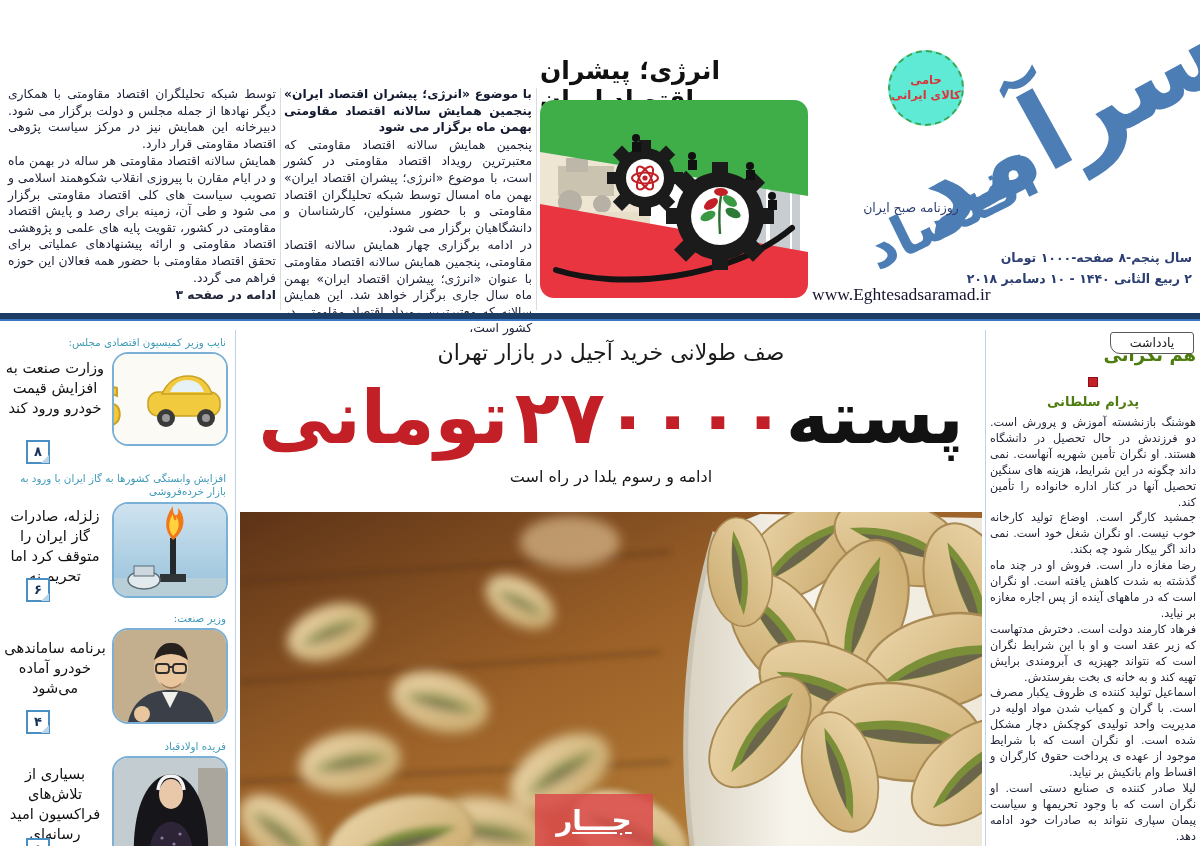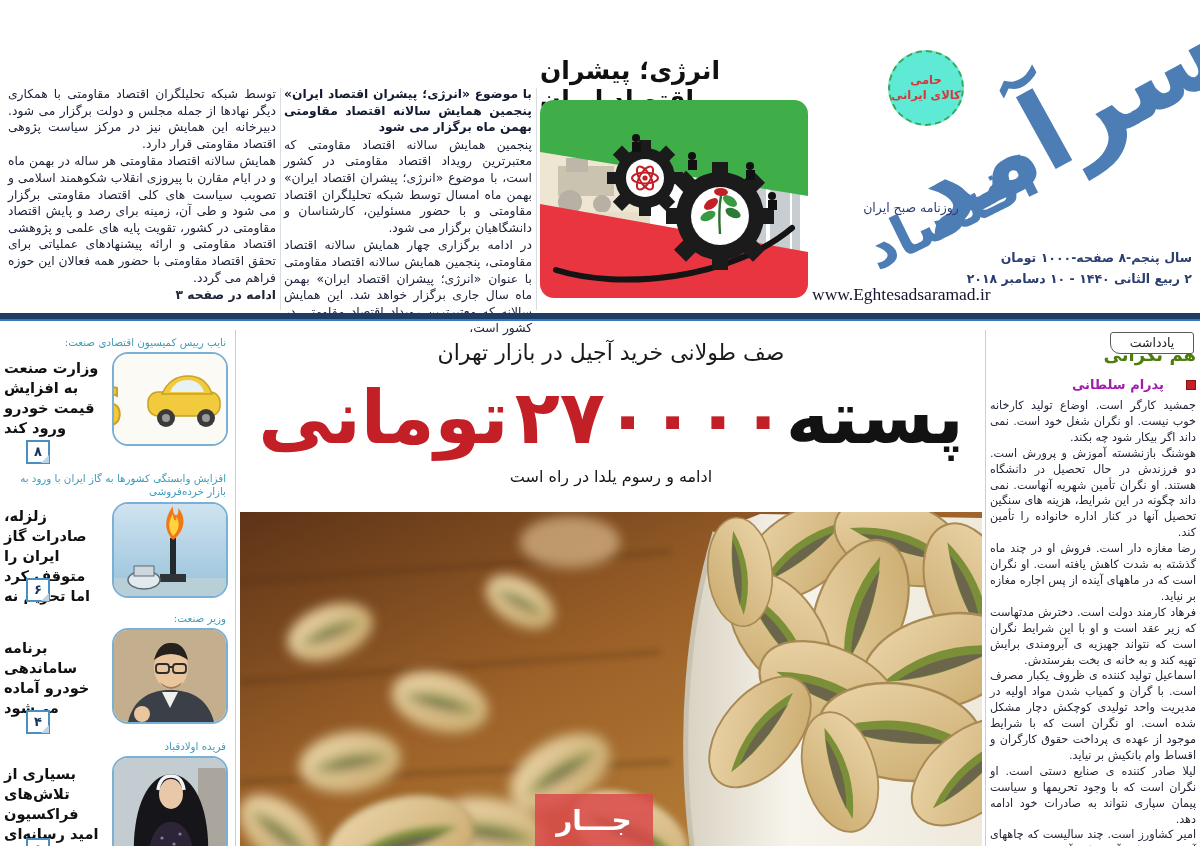--- a/index.html
+++ b/index.html
@@ -51,49 +51,49 @@
   .divider-bar { position:absolute; left:0; top:313px; width:1200px; height:8px;
     background:#1d3c63; border-bottom:2px solid #3a77c2; }
   
   .vrule-main { position:absolute; top:330px; height:516px; width:1px; background:#bdd2e4; }
   
   .side-item { position:absolute; left:0; width:232px; }
   .side-kicker { position:absolute; top:0; right:6px; left:4px; text-align:right;
     font-size:10.3px; line-height:13px; color:#3f9ab8; }
   .side-frame { position:absolute; right:4px; width:116px; border:2px solid #7bb0d6;
     border-radius:16px; overflow:hidden; background:#fff; }
-  .side-title { position:absolute; left:4px; right:126px; text-align:left;
-    font-weight:bold; font-size:14.6px; line-height:20px; color:#101010; }
+  .side-title { position:absolute; left:4px; right:126px; text-align:center;
+    font-weight:normal; font-size:14.6px; line-height:20px; color:#101010; }
   .side-badge { position:absolute; left:26px; width:24px; height:24px;
     border:2px solid #4a8fc4; background:#fff; text-align:center; line-height:20px;
     font-size:13px; font-weight:bold; color:#16335e; }
   .side-badge::after { content:''; position:absolute; right:-1px; bottom:-1px;
     border-style:solid; border-width:0 0 8px 8px;
     border-color:transparent transparent #bcd4e8 transparent; }
   
   .lead { position:absolute; left:240px; top:332px; width:742px; text-align:center; }
   .lead-kicker { margin-top:8px; font-size:22px; font-weight:normal; color:#1a1a1a; }
   .lead-headline { margin-top:4px; font-size:74px; font-weight:bold; line-height:1.3;
     white-space:nowrap; }
   .hl-black { color:#121212; }
   .hl-num { color:#c22026; letter-spacing:5px; margin-left:6px; }
   .hl-red { color:#c22026; }
   .lead-sub { margin-top:2px; font-size:16px; color:#151515; }
   .photo { position:absolute; left:240px; top:512px; width:742px; height:334px; overflow:hidden; }
   .watermark { position:absolute; left:535px; top:794px; width:118px; height:52px;
     background:rgba(217,74,74,0.85); color:#fff; font-weight:bold; font-size:28px;
-    display:flex; align-items:center; justify-content:center; }
+    display:flex; align-items:center; justify-content:center;text-decoration:underline; }
   
   .note-col { position:absolute; left:990px; top:332px; width:206px; height:514px; }
   .note-tab { position:absolute; right:2px; top:0; width:84px; height:22px;
     border:1px solid #5a5a5a; border-radius:3px 3px 3px 10px; background:#fff;
     text-align:center; line-height:20px; font-size:12.5px; color:#222; }
   .note-title { padding-top:12px; text-align:right; font-size:18px; font-weight:bold; color:#4d7c0f; }
-  .note-author { margin-top:12px; display:flex; align-items:center; gap:22px;
-    font-size:13px; font-weight:bold; color:#a21caf; }
+  .note-author { margin-top:12px; display:flex; align-items:center; gap:7px;
+    font-size:13px; font-weight:bold; color:#4d7c0f;flex-direction:column; }
   .author-bullet { width:10px; height:10px; background:#c32127; border:1px solid #8c1116; }
   .note-body { margin-top:6px; font-size:11.2px; line-height:15.9px; text-align:justify; color:#222637; }
   .note-body p { margin:0; }
 </style>
 </head>
 <body>
 
 <div class="page">
 
   <div class="masthead">
@@ -217,21 +217,21 @@
 
   <div class="vrule-top" style="left:280px"></div>
   <div class="vrule-top" style="left:536px"></div>
 
   <div class="divider-bar"></div>
 
   <div class="vrule-main" style="left:235px"></div>
   <div class="vrule-main" style="left:985px"></div>
 
   <div class="side-item" style="top:336px;height:132px">
-    <div class="side-kicker">نایب رییس کمیسیون اقتصادی صنعت:</div>
+    <div class="side-kicker">نایب وزیر کمیسیون اقتصادی مجلس:</div>
     <div class="side-frame" style="top:16px;height:94px">
       <svg width="112" height="90" viewBox="0 0 112 90">
         <rect width="112" height="90" fill="#fbfaf4"></rect>
         <text x="10" y="72" font-size="62" font-weight="bold" fill="#f5c836" stroke="#c9a125" stroke-width="2" font-family="DejaVu Sans">$</text>
         <rect x="34" y="38" width="72" height="24" rx="10" fill="#f2ca3d" stroke="#c9a125" stroke-width="1.5"></rect>
         <path d="M48,40 q8,-18 26,-18 q18,0 24,18 z" fill="#f2ca3d" stroke="#c9a125" stroke-width="1.5"></path>
         <path d="M56,38 q5,-12 17,-12 q13,0 17,12 z" fill="#e7f2f6"></path>
         <circle cx="52" cy="64" r="9" fill="#3a3a3a"></circle>
           <circle cx="52" cy="64" r="4" fill="#9a9a9a"></circle>
         <circle cx="92" cy="64" r="9" fill="#3a3a3a"></circle>
@@ -388,22 +388,22 @@
   <div class="watermark">جـــار</div>
 
   <div class="note-col">
     <div class="note-tab">یادداشت</div>
     <div class="note-title">هم نگرانی</div>
     <div class="note-author">
       <span class="author-bullet"></span>
       <span>پدرام سلطانی</span>
     </div>
     <div class="note-body">
+      <p>هوشنگ بازنشسته آموزش و پرورش است. دو فرزندش در حال تحصیل در دانشگاه هستند. او نگران تأمین شهریه آنهاست. نمی داند چگونه در این شرایط، هزینه های سنگین تحصیل آنها در کنار اداره خانواده را تأمین کند.</p>
       <p>جمشید کارگر است. اوضاع تولید کارخانه خوب نیست. او نگران شغل خود است. نمی داند اگر بیکار شود چه بکند.</p>
-      <p>هوشنگ بازنشسته آموزش و پرورش است. دو فرزندش در حال تحصیل در دانشگاه هستند. او نگران تأمین شهریه آنهاست. نمی داند چگونه در این شرایط، هزینه های سنگین تحصیل آنها در کنار اداره خانواده را تأمین کند.</p>
       <p>رضا مغازه دار است. فروش او در چند ماه گذشته به شدت کاهش یافته است. او نگران است که در ماههای آینده از پس اجاره مغازه بر نیاید.</p>
       <p>فرهاد کارمند دولت است. دخترش مدتهاست که زیر عقد است و او با این شرایط نگران است که نتواند جهیزیه ی آبرومندی برایش تهیه کند و به خانه ی بخت بفرستدش.</p>
       <p>اسماعیل تولید کننده ی ظروف یکبار مصرف است. با گران و کمیاب شدن مواد اولیه در مدیریت واحد تولیدی کوچکش دچار مشکل شده است. او نگران است که با شرایط موجود از عهده ی پرداخت حقوق کارگران و اقساط وام بانکیش بر نیاید.</p>
       <p>لیلا صادر کننده ی صنایع دستی است. او نگران است که با وجود تحریمها و سیاست پیمان سپاری نتواند به صادرات خود ادامه دهد.</p>
       <p>امیر کشاورز است. چند سالیست که چاههای آب زمینش کم آب و کم آب تر می شوند. بارندگیهای اخیر او را کمی امیدوار کرده است. اما او نگران است که نتواند از عهده ی هزینه های چندبرابر شده ی نهاده های کشاورزی برای این فصل از کشت خود بر آید.</p>
 
     </div>
   </div>
 
 </div>

